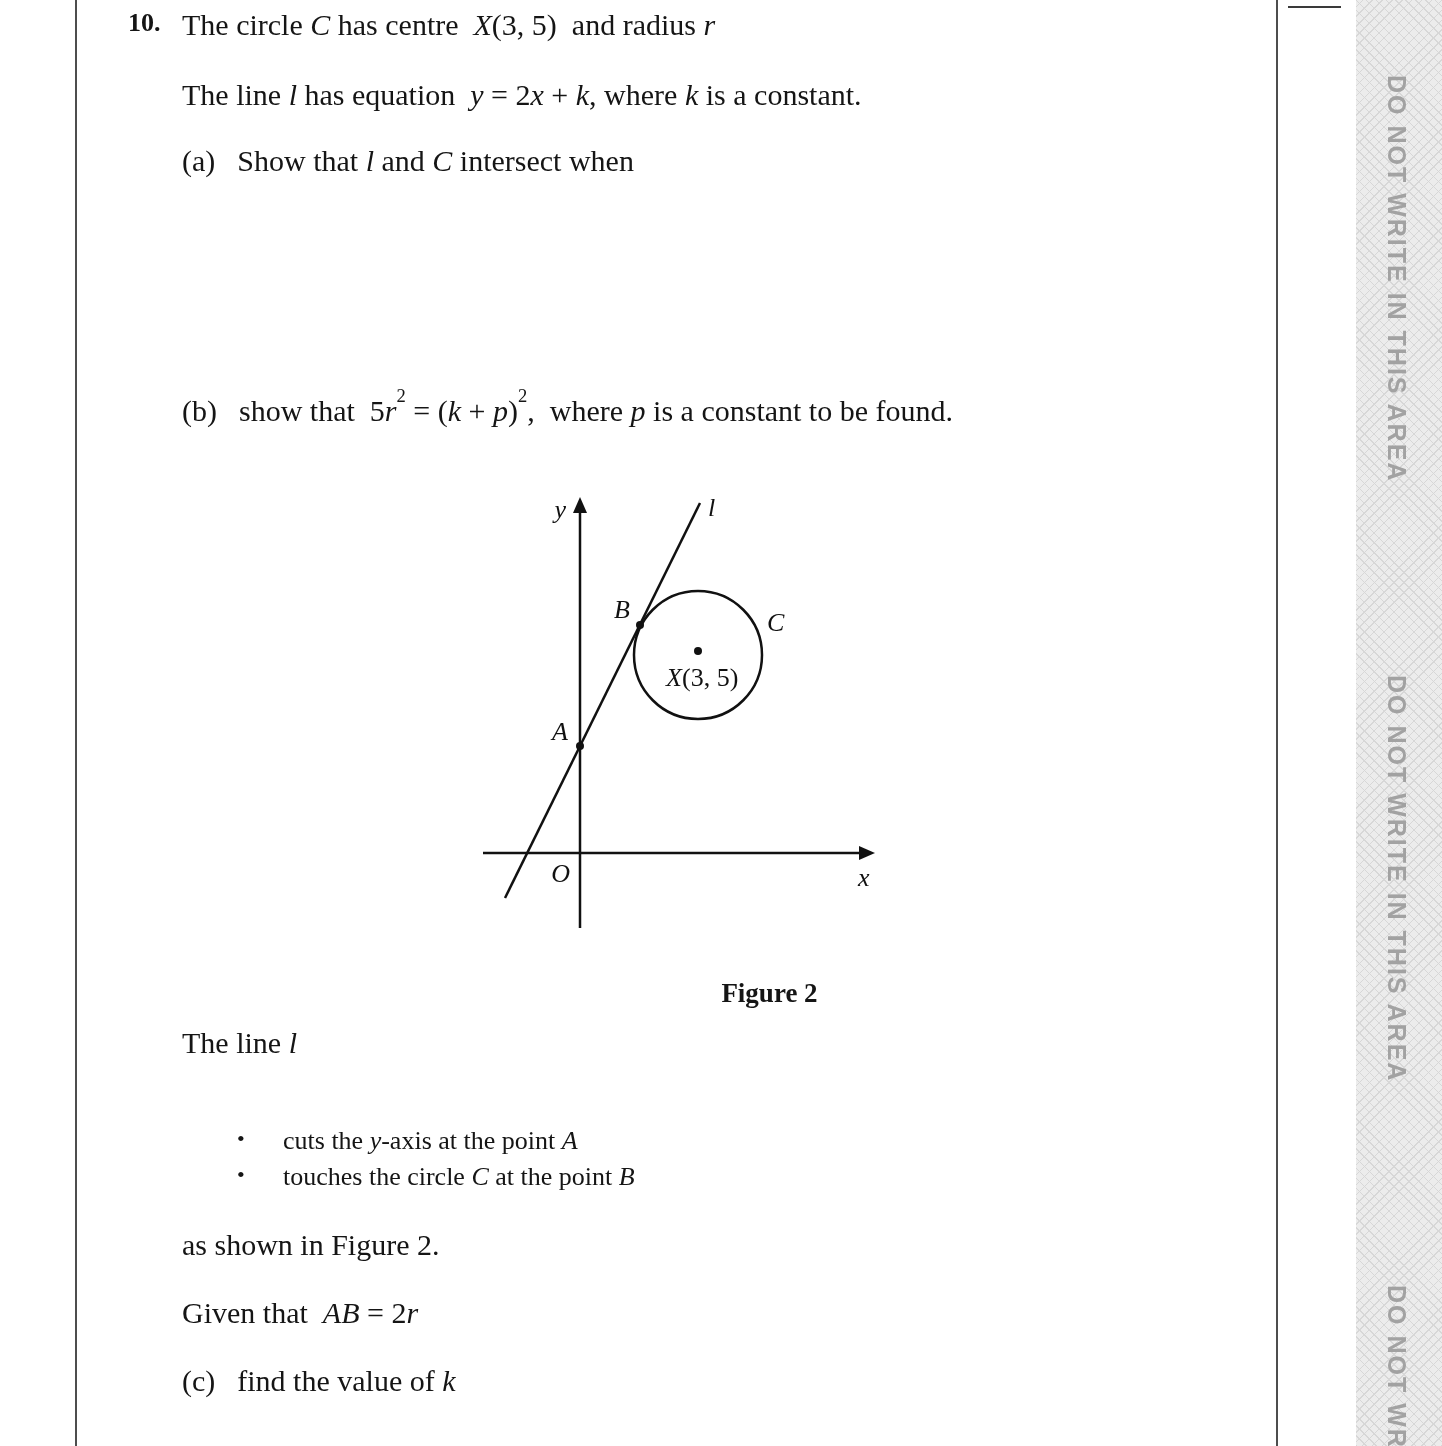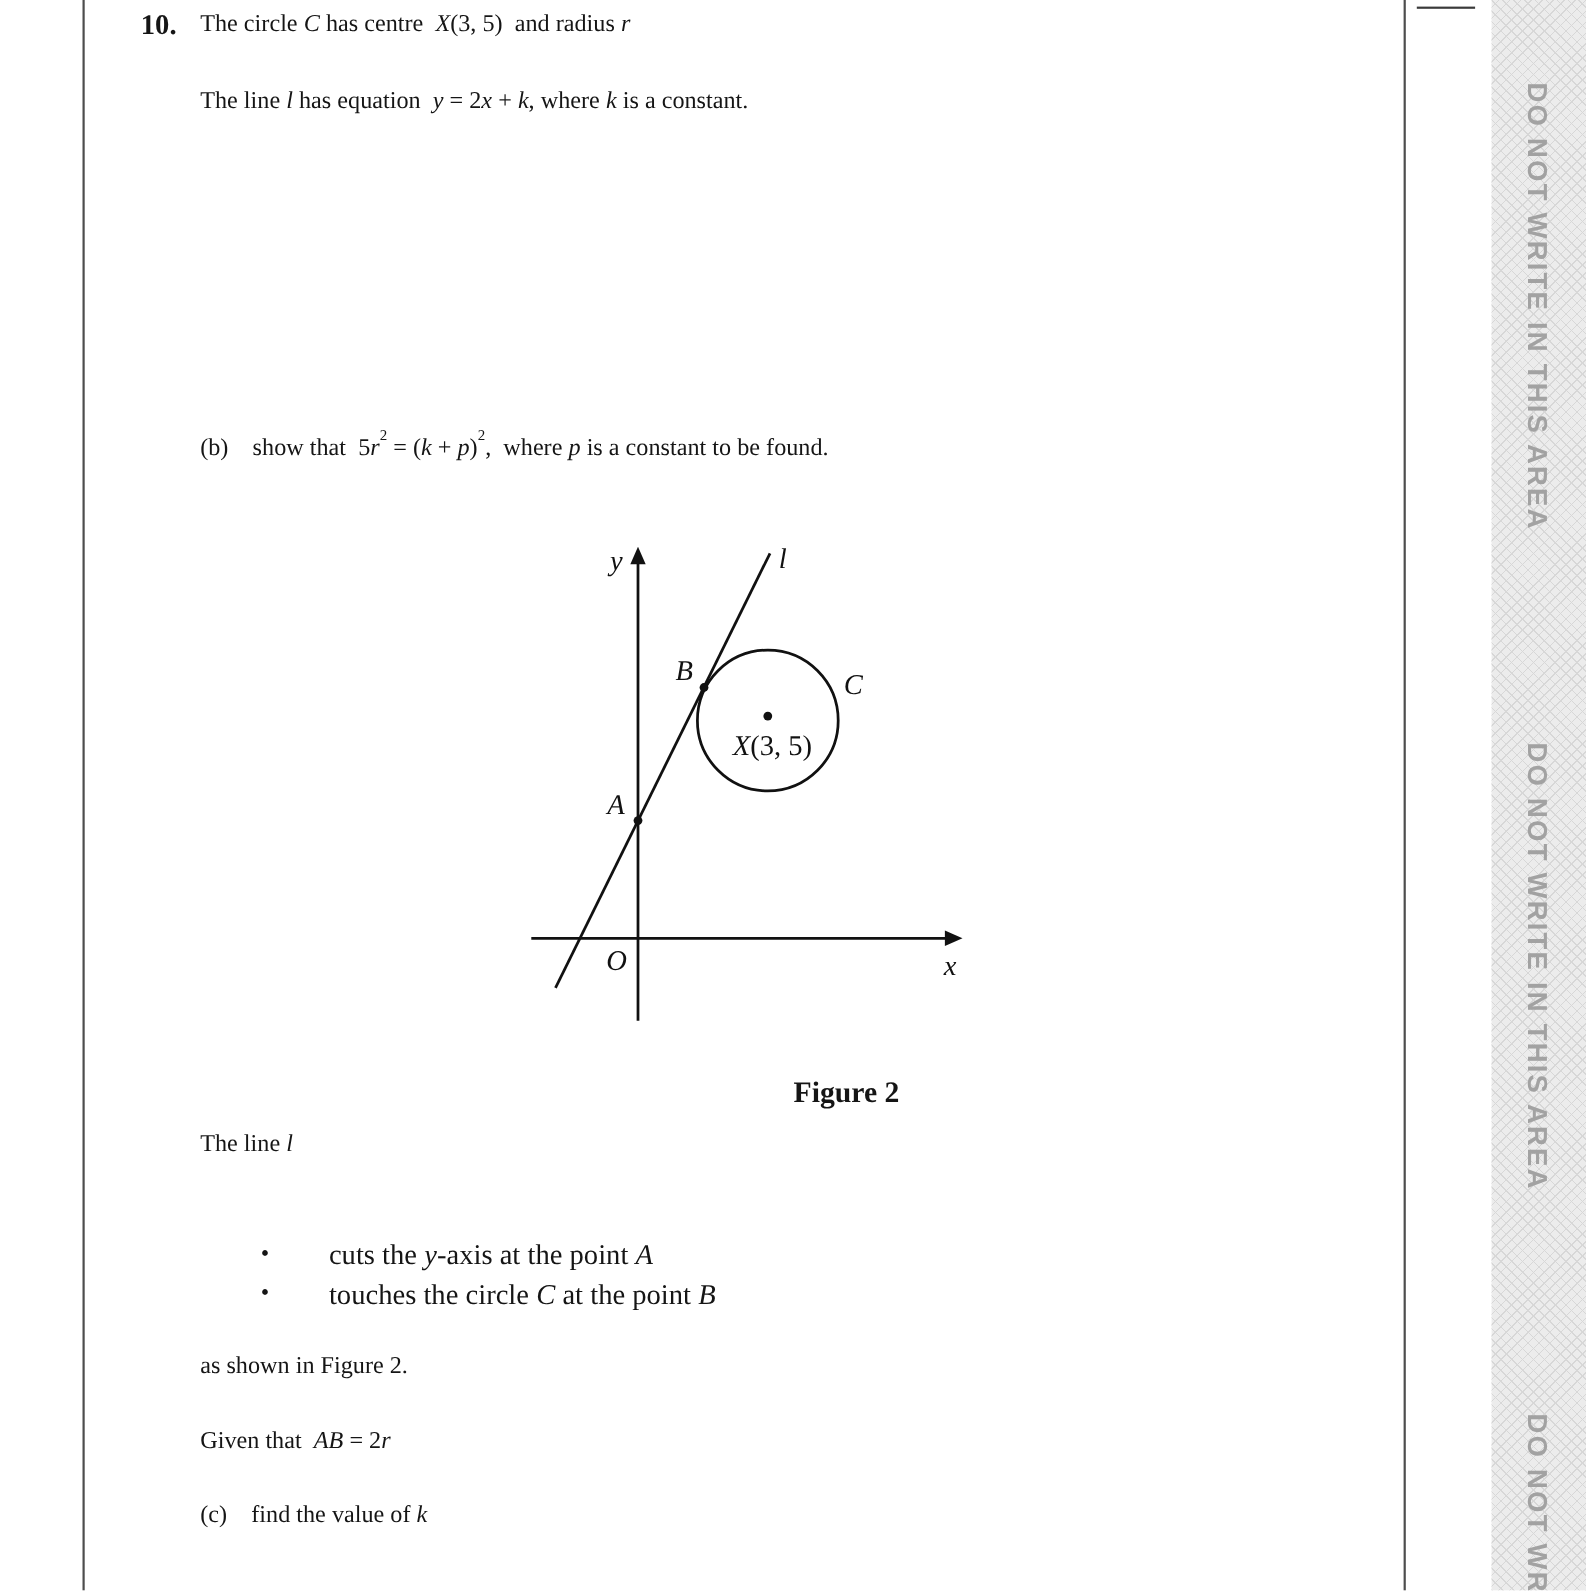--- a/index.html
+++ b/index.html
@@ -10,29 +10,29 @@
     font-family:"Liberation Serif", serif;
     color:#151515;
     overflow:hidden;
   }
   .rule-v { position:absolute; top:0; bottom:0; width:2px; background:#4d4d4d; }
   .rule-left  { left:75px; }
   .rule-right { left:1276px; }
   .leave-blank-rule { position:absolute; top:6px; left:1288px; width:53px; height:2px; background:#3a3a3a; }
 
   .content { position:absolute; left:77px; top:0; width:1385px; height:100%; }
-  .para { position:absolute; left:105px; font-size:22px; white-space:nowrap; }
+  .para { position:absolute; left:105px; font-size:30px; white-space:nowrap; }
   .qnum { position:absolute; left:51px; top:8px; font-weight:bold; font-size:26px; }
   .part-label { display:inline-block; margin-right:22px; }
   .equation { position:absolute; left:0; width:100%; text-align:center; font-size:26px; }
   .marks { position:absolute; right:45px; font-weight:bold; font-size:26px; }
   sup { font-size:0.62em; position:relative; top:-0.45em; line-height:0; }
   .bullet-row { position:absolute; font-size:26px; white-space:nowrap; }
   .bullet-glyph { position:absolute; left:160px; font-size:22px; }
-  .bullet-text { position:absolute; left:222px; top:0; }
+  .bullet-text { position:absolute; left:206px; top:0; }
 
   .figure-wrap { position:absolute; left:383px; top:488px; width:440px; height:470px; }
   .figure-wrap svg text { font-family:"Liberation Serif", serif; font-size:26px; fill:#111; }
   .figure-wrap svg .it { font-style:italic; }
   .fig-caption { position:absolute; left:0; top:978px; width:100%; text-align:center; font-weight:bold; font-size:27px; }
 
   .strip {
     position:absolute; right:0; top:0; width:86px; height:100%;
     background-color:#ececec;
     background-image:
@@ -53,20 +53,23 @@
 <div class="rule-v rule-left"></div>
 <div class="rule-v rule-right"></div>
 <div class="leave-blank-rule"></div>
 
 <div class="content">
 
   <span class="qnum">10.</span>
   <div class="para" style="top:8px">The circle <i>C</i> has centre&nbsp; <i>X</i>(3, 5)&nbsp; and radius <i>r</i></div>
   <div class="para" style="top:78px">The line <i>l</i> has equation&nbsp; <i>y</i> = 2<i>x</i> + <i>k</i>, where <i>k</i> is a constant.</div>
 
+  <div class="para" style="top:144px">
+    <span class="part-label">(a)</span><span>Show that <i>l</i> and <i>C</i> intersect when</span>
+  </div>
 
   <div class="marks" style="top:258px">(3)</div>
 
 
   <div class="para" style="top:394px">
     <span class="part-label">(b)</span><span>show that&nbsp; 5<i>r</i><sup>2</sup> = (<i>k</i> + <i>p</i>)<sup>2</sup>,&nbsp; where <i>p</i> is a constant to be found.</span>
   </div>
   <div class="marks" style="top:430px">(3)</div>
 
   <div class="figure-wrap">

